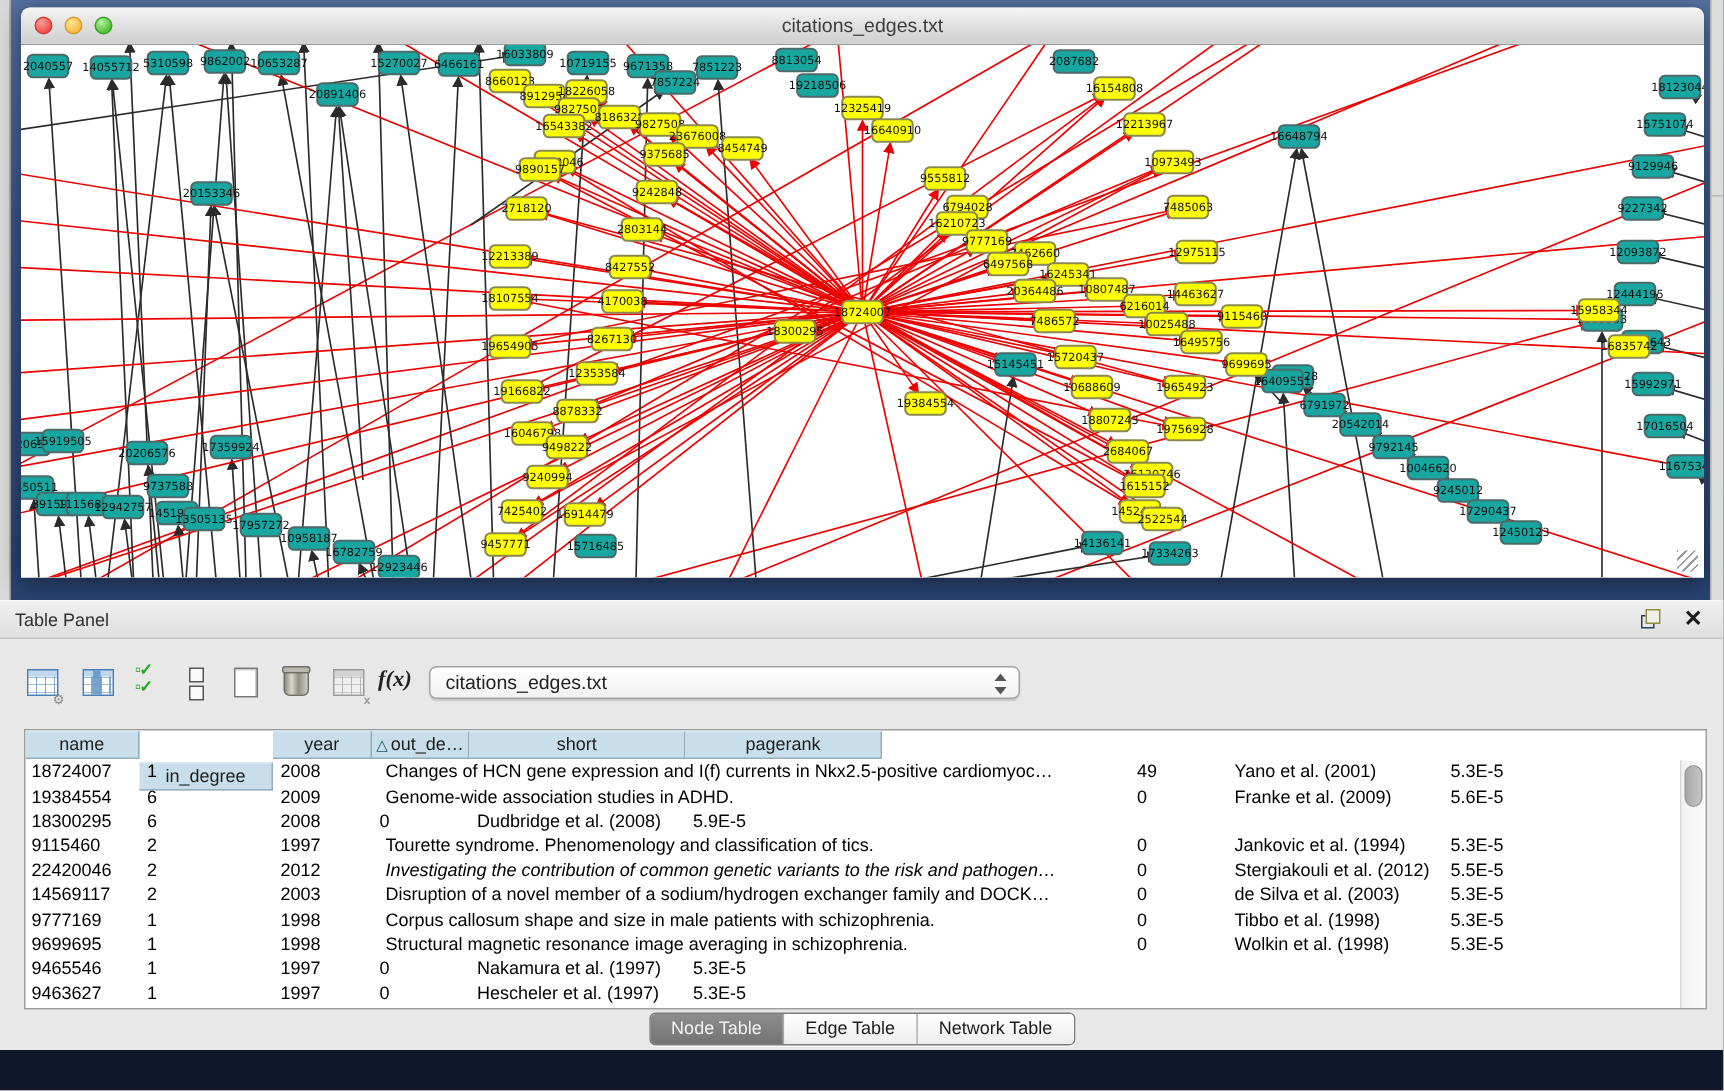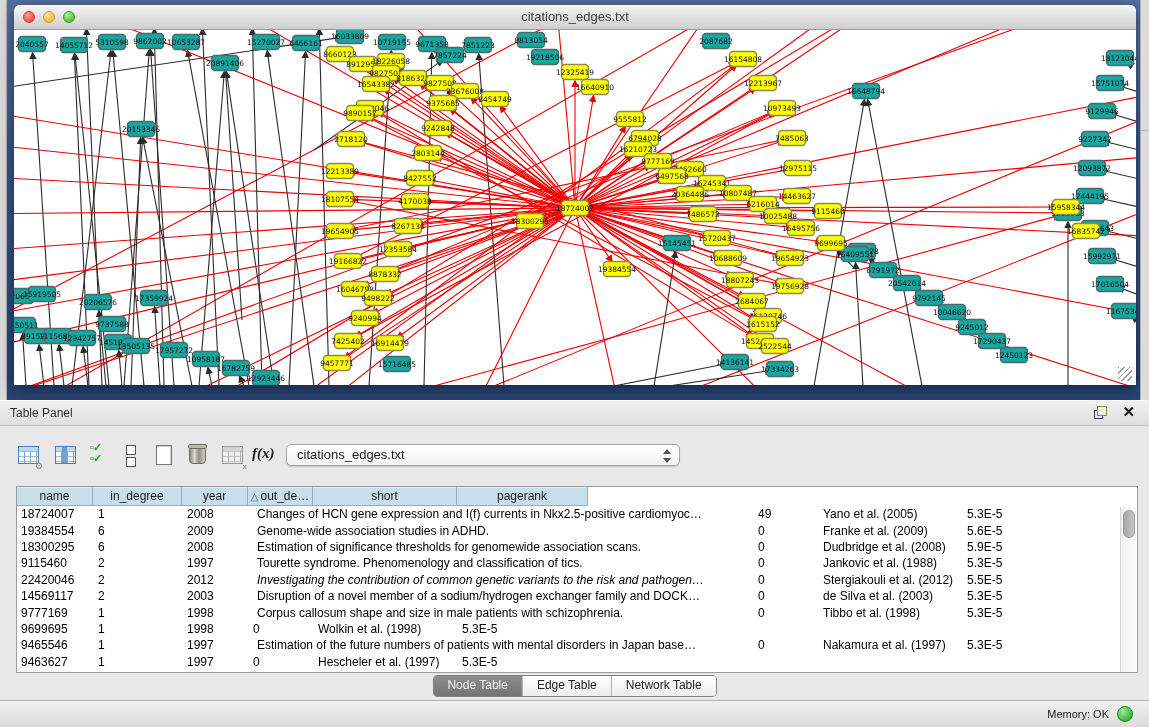--- a/index.html
+++ b/index.html
@@ -860,61 +860,60 @@
         <span id="combo-arrows">
             <span class="up"></span>
             <span class="dn"></span>
           </span>
       </div>
     </div>
 
     <div id="table-wrap">
       <div id="thead">
           <div class="th" style="width: 76px;">name</div>
-          <div class="th" style="width: 89px;">in_degree</div>
+          <div class="th" style="width: 89px; margin-top: 21px;">in_degree</div>
           <div class="th" style="width: 66px;">year</div>
           <div class="th" style="width: 65px;"><span class="sort">△</span>out_de…</div>
           <div class="th" style="width: 144px;">short</div>
           <div class="th" style="width: 131px;">pagerank</div>
         </div>
       <div id="tbody">
           <div class="tr">
             <div class="td c0" style="width: 76px;">18724007</div>
             <div class="td c1" style="width: 89px;">1</div>
             <div class="td c2" style="width: 66px;">2008</div>
             <div class="td c3" style="width: 505px;">Changes of HCN gene expression and I(f) currents in Nkx2.5-positive cardiomyoc…</div>
             <div class="td c4" style="width: 65px;">49</div>
-            <div class="td c5" style="width: 144px;">Yano et al. (2005)</div>
+            <div class="td c5" style="width: 144px;">Yano et al. (2001)</div>
             <div class="td c6" style="width: 131px;">5.3E-5</div>
           </div>
           <div class="tr">
             <div class="td c0" style="width: 76px;">19384554</div>
             <div class="td c1" style="width: 89px;">6</div>
             <div class="td c2" style="width: 66px;">2009</div>
             <div class="td c3" style="width: 505px;">Genome-wide association studies in ADHD.</div>
             <div class="td c4" style="width: 65px;">0</div>
             <div class="td c5" style="width: 144px;">Franke et al. (2009)</div>
             <div class="td c6" style="width: 131px;">5.6E-5</div>
           </div>
           <div class="tr">
             <div class="td c0" style="width: 76px;">18300295</div>
             <div class="td c1" style="width: 89px;">6</div>
             <div class="td c2" style="width: 66px;">2008</div>
-            <div class="td c3" style="width: 505px;">Estimation of significance thresholds for genomewide association scans.</div>
             <div class="td c4" style="width: 65px;">0</div>
             <div class="td c5" style="width: 144px;">Dudbridge et al. (2008)</div>
             <div class="td c6" style="width: 131px;">5.9E-5</div>
           </div>
           <div class="tr">
             <div class="td c0" style="width: 76px;">9115460</div>
             <div class="td c1" style="width: 89px;">2</div>
             <div class="td c2" style="width: 66px;">1997</div>
             <div class="td c3" style="width: 505px;">Tourette syndrome. Phenomenology and classification of tics.</div>
             <div class="td c4" style="width: 65px;">0</div>
-            <div class="td c5" style="width: 144px;">Jankovic et al. (1988)</div>
+            <div class="td c5" style="width: 144px;">Jankovic et al. (1994)</div>
             <div class="td c6" style="width: 131px;">5.3E-5</div>
           </div>
           <div class="tr">
             <div class="td c0" style="width: 76px;">22420046</div>
             <div class="td c1" style="width: 89px;">2</div>
             <div class="td c2" style="width: 66px;">2012</div>
             <div class="td c3" style="width: 505px; font-style: italic;">Investigating the contribution of common genetic variants to the risk and pathogen…</div>
             <div class="td c4" style="width: 65px;">0</div>
             <div class="td c5" style="width: 144px;">Stergiakouli et al. (2012)</div>
             <div class="td c6" style="width: 131px;">5.5E-5</div>
@@ -934,29 +933,29 @@
             <div class="td c2" style="width: 66px;">1998</div>
             <div class="td c3" style="width: 505px;">Corpus callosum shape and size in male patients with schizophrenia.</div>
             <div class="td c4" style="width: 65px;">0</div>
             <div class="td c5" style="width: 144px;">Tibbo et al. (1998)</div>
             <div class="td c6" style="width: 131px;">5.3E-5</div>
           </div>
           <div class="tr">
             <div class="td c0" style="width: 76px;">9699695</div>
             <div class="td c1" style="width: 89px;">1</div>
             <div class="td c2" style="width: 66px;">1998</div>
+            <div class="td c3" style="width: 505px;">Structural magnetic resonance image averaging in schizophrenia.</div>
             <div class="td c4" style="width: 65px;">0</div>
             <div class="td c5" style="width: 144px;">Wolkin et al. (1998)</div>
             <div class="td c6" style="width: 131px;">5.3E-5</div>
           </div>
           <div class="tr">
             <div class="td c0" style="width: 76px;">9465546</div>
             <div class="td c1" style="width: 89px;">1</div>
             <div class="td c2" style="width: 66px;">1997</div>
-            <div class="td c3" style="width: 505px;">Estimation of the future numbers of patients with mental disorders in Japan base…</div>
             <div class="td c4" style="width: 65px;">0</div>
             <div class="td c5" style="width: 144px;">Nakamura et al. (1997)</div>
             <div class="td c6" style="width: 131px;">5.3E-5</div>
           </div>
           <div class="tr">
             <div class="td c0" style="width: 76px;">9463627</div>
             <div class="td c1" style="width: 89px;">1</div>
             <div class="td c2" style="width: 66px;">1997</div>
             <div class="td c4" style="width: 65px;">0</div>
             <div class="td c5" style="width: 144px;">Hescheler et al. (1997)</div>
@@ -968,17 +967,13 @@
       </div>
     </div>
 
     <div id="tabs">
         <span class="tab sel">Node Table</span>
         <span class="tab">Edge Table</span>
         <span class="tab">Network Table</span>
       </div>
   </div>
 
-  <div id="status-bar">
-    <span id="memory">Memory: OK</span>
-    <span id="mem-dot"></span>
-  </div>
 </div>
 
 </body></html>

